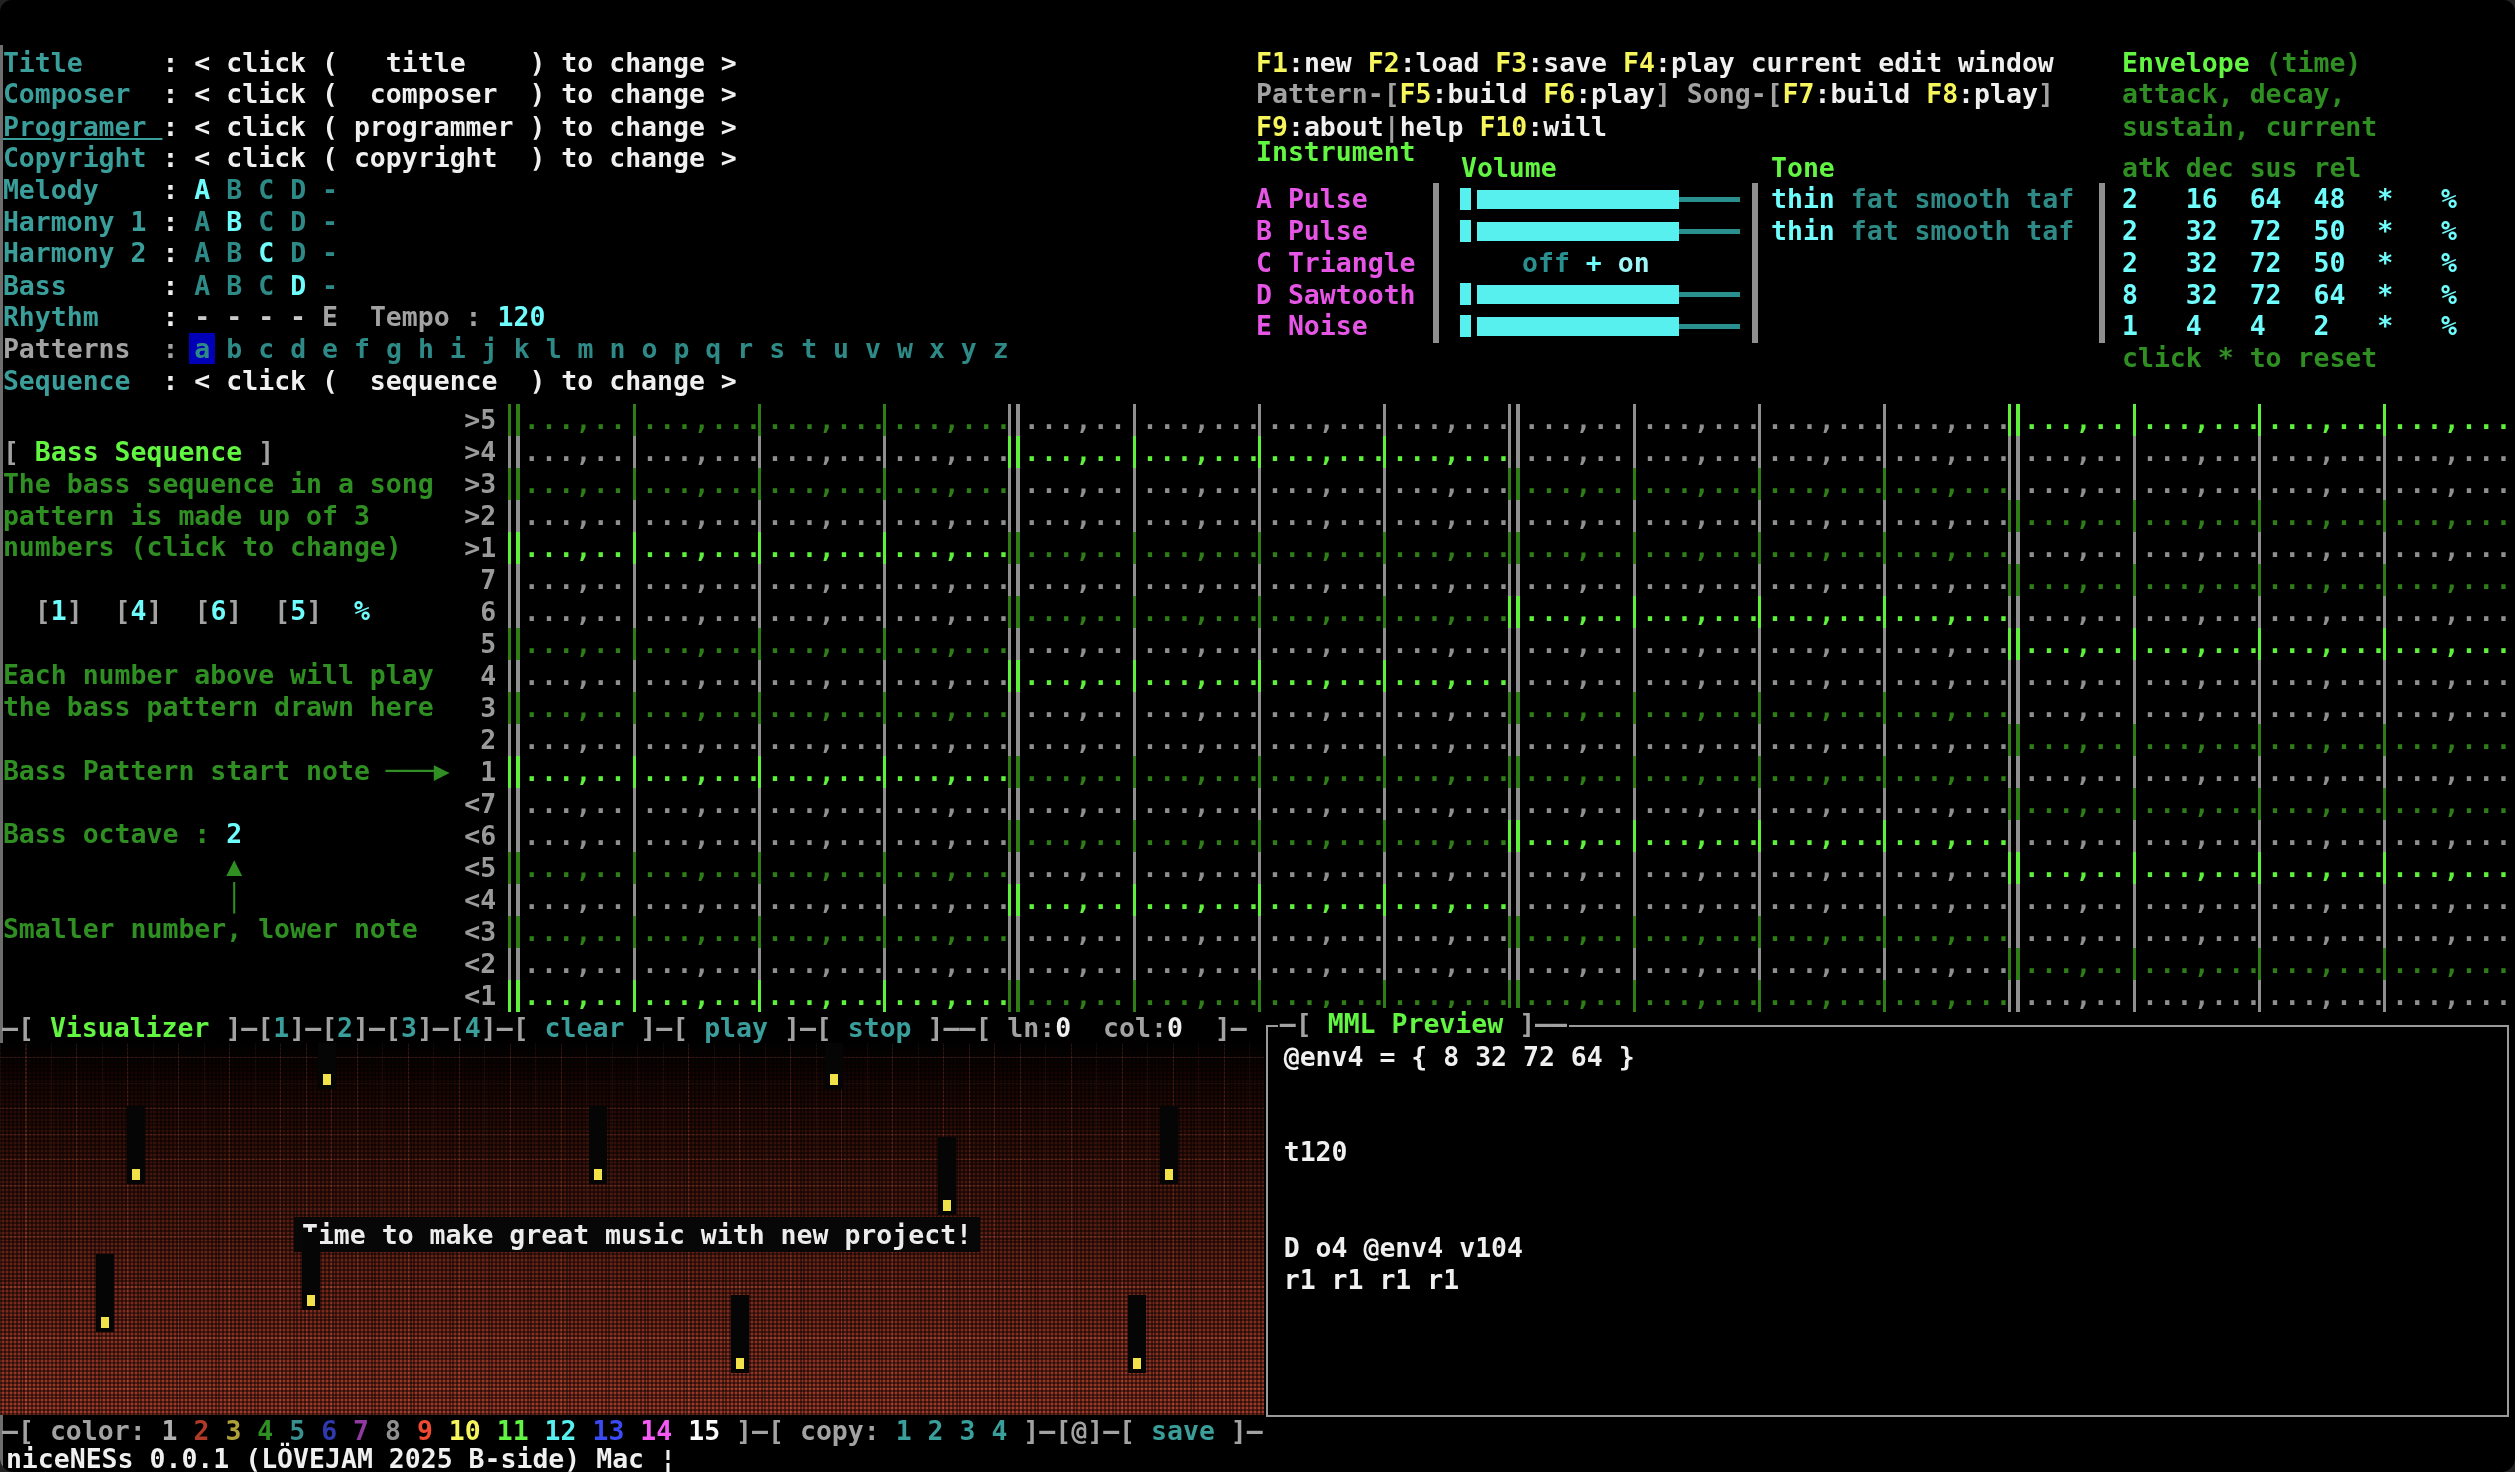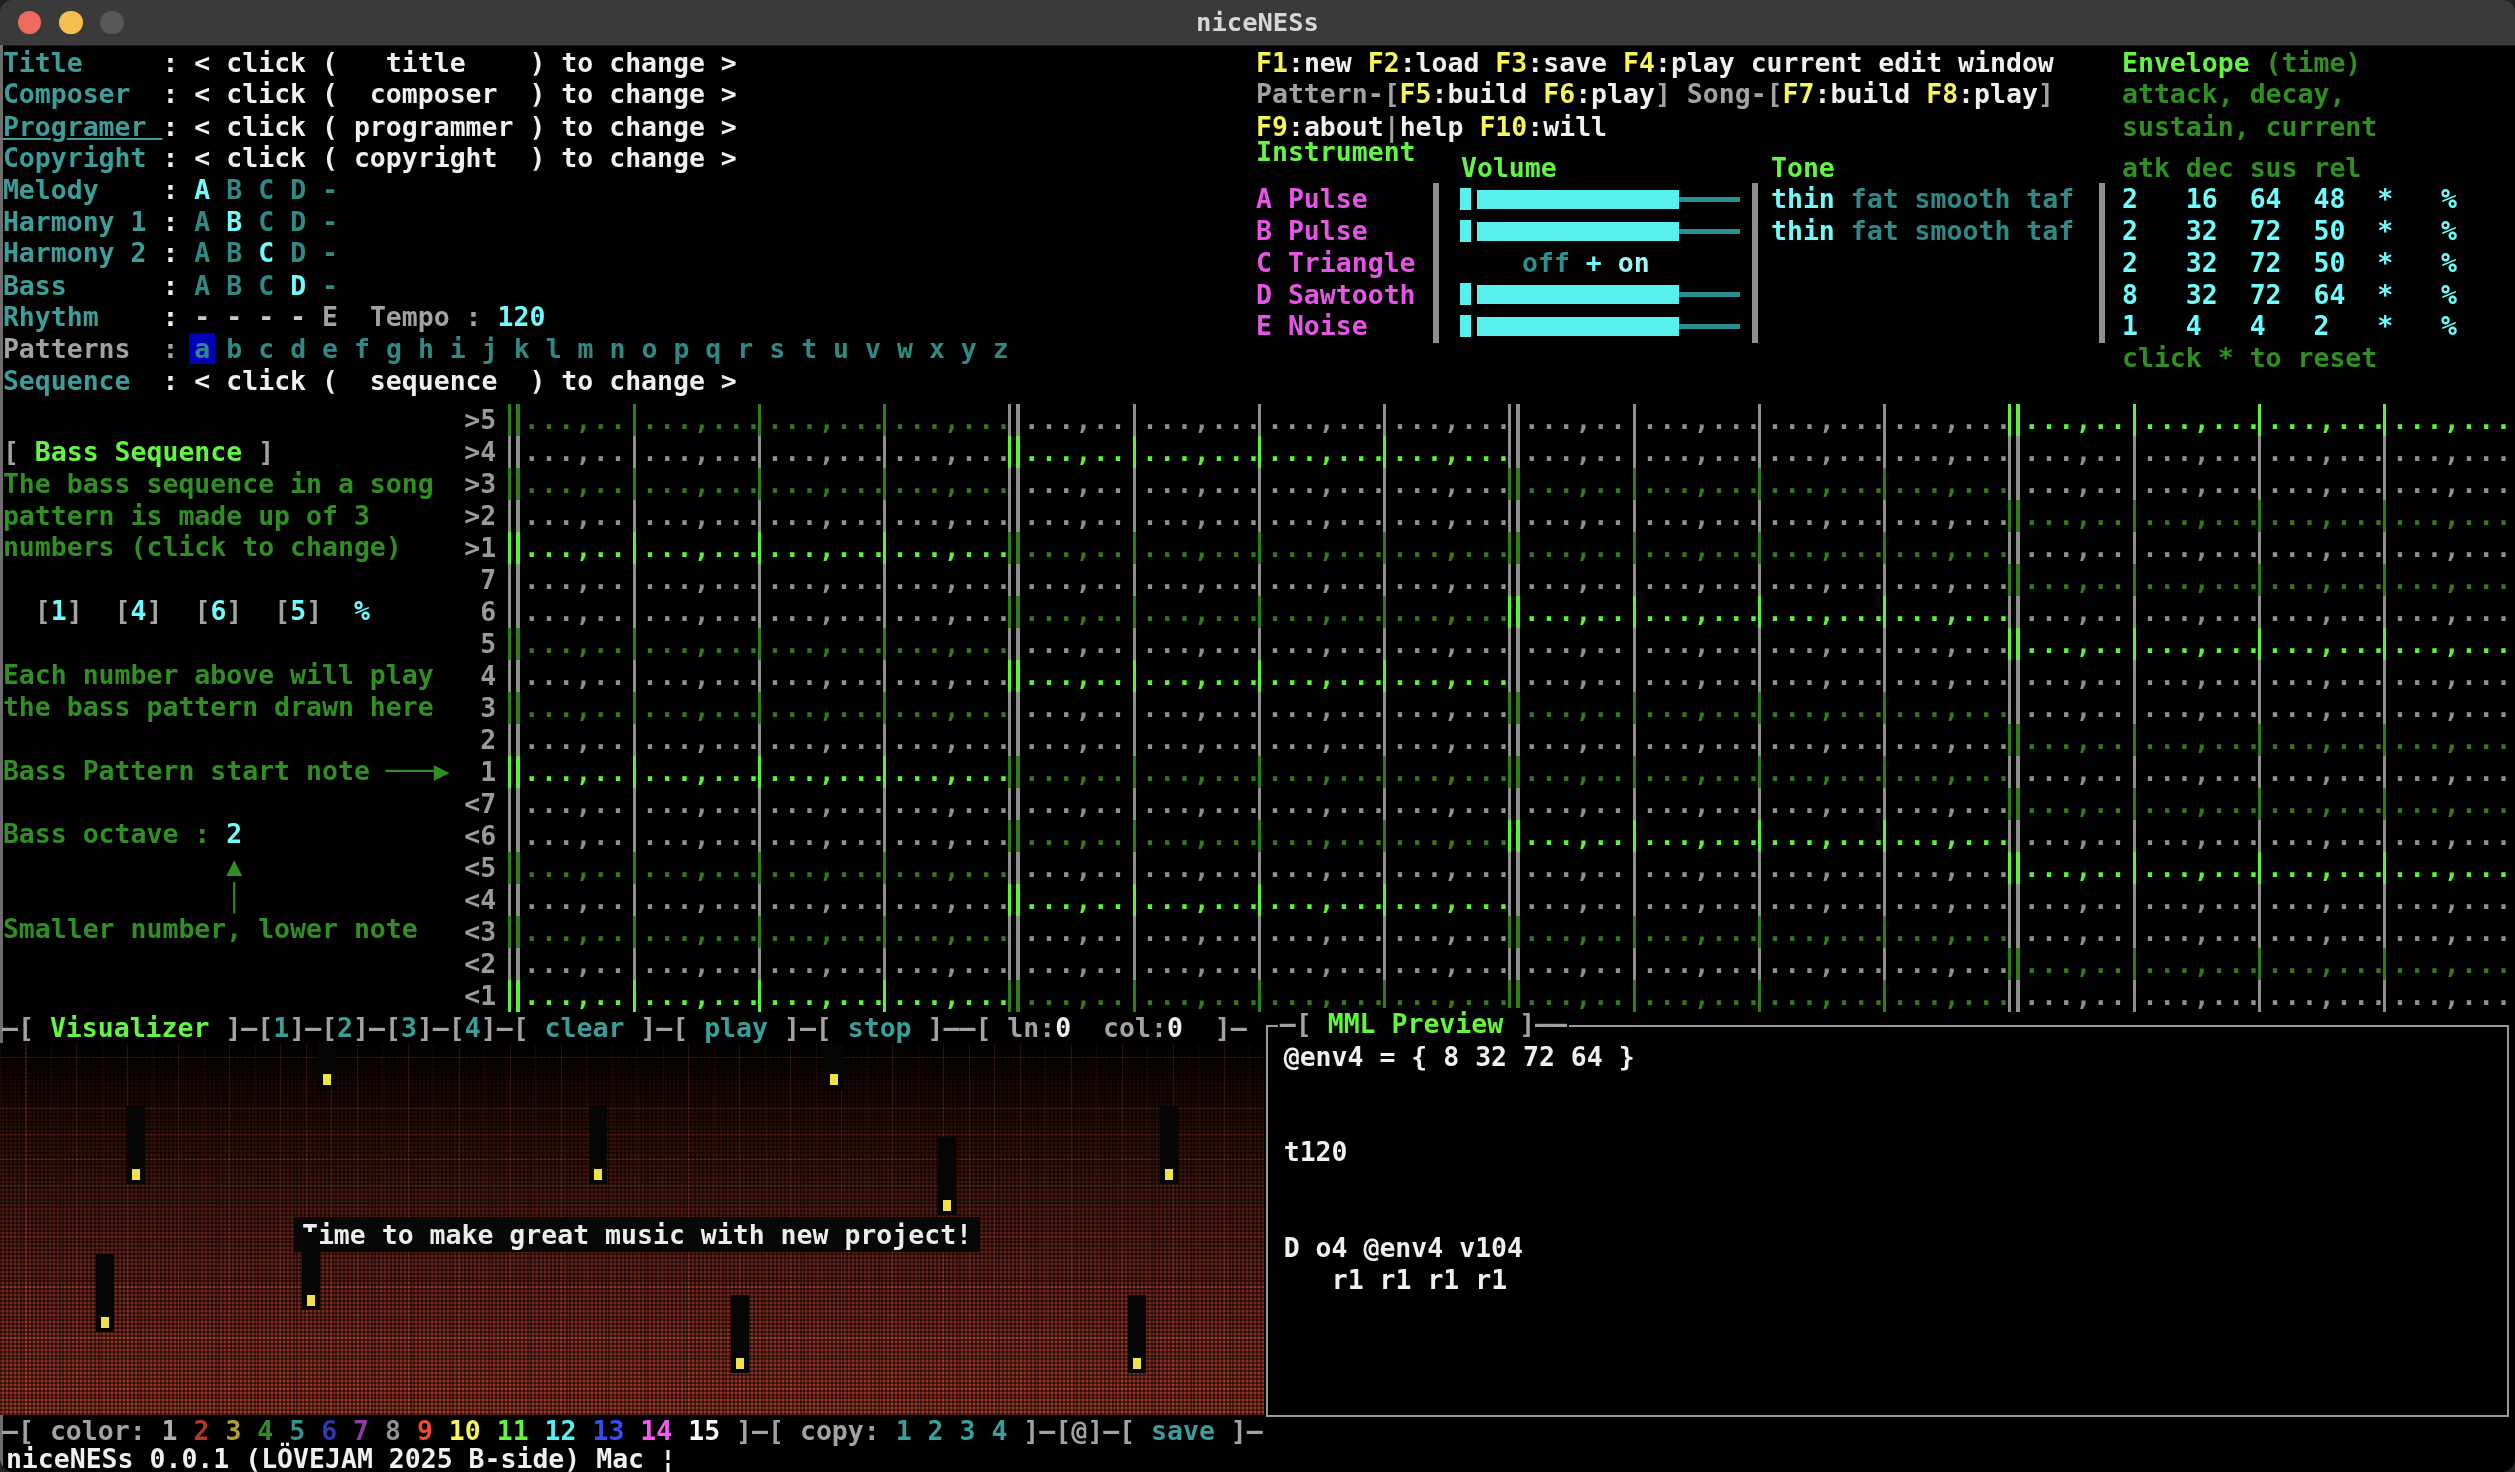--- a/index.html
+++ b/index.html
@@ -39,26 +39,20 @@
            background:#070707;color:#ececec;text-align:center;}
   
   #mml{position:absolute;left:1266px;top:1025px;width:1243px;height:392px;box-sizing:border-box;border:2.9px solid #9a9a9a;background:#000;}
   #mml-title{position:absolute;top:-18.6px;left:9.8px;background:#000;padding:0 2px;height:32px;line-height:32px;white-space:pre;}
   .mmlline{position:absolute;left:15.7px;color:#f0f0f0;white-space:pre;height:32px;line-height:32px;}
 </style>
 </head>
 <body>
 
 <div id="screen">
-  <div id="titlebar">
-    <span class="light" id="lt-close" style="left: 17.6px; background: rgb(236, 106, 94);"></span>
-    <span class="light" id="lt-min" style="left: 59px; background: rgb(245, 191, 79);"></span>
-    <span class="light" id="lt-zoom" style="left: 100px; background: rgb(88, 88, 88);"></span>
-    <div id="win-title">niceNESs</div>
-  </div>
   <div id="leftedge"></div>
 
   <div id="top-left">
       <div class="ln" style="left: 2.9px; top: 47px;"><span style="color: rgb(58, 158, 154);">Title     </span><span style="color: rgb(240, 240, 240);">: </span><span style="color: rgb(240, 240, 240);">&lt; click (</span><span style="color: rgb(240, 240, 240);">   title    </span><span style="color: rgb(240, 240, 240);">) to change &gt;</span></div>
       <div class="ln" style="left: 2.9px; top: 78px;"><span style="color: rgb(58, 158, 154);">Composer  </span><span style="color: rgb(240, 240, 240);">: </span><span style="color: rgb(240, 240, 240);">&lt; click (</span><span style="color: rgb(240, 240, 240);">  composer  </span><span style="color: rgb(240, 240, 240);">) to change &gt;</span></div>
       <div class="ln" style="left: 2.9px; top: 111px;"><span style="color: rgb(58, 158, 154); text-decoration: underline;">Programer </span><span style="color: rgb(240, 240, 240);">: </span><span style="color: rgb(240, 240, 240);">&lt; click (</span><span style="color: rgb(240, 240, 240);"> programmer </span><span style="color: rgb(240, 240, 240);">) to change &gt;</span></div>
       <div class="ln" style="left: 2.9px; top: 142px;"><span style="color: rgb(58, 158, 154);">Copyright </span><span style="color: rgb(240, 240, 240);">: </span><span style="color: rgb(240, 240, 240);">&lt; click (</span><span style="color: rgb(240, 240, 240);"> copyright  </span><span style="color: rgb(240, 240, 240);">) to change &gt;</span></div>
       <div class="ln" style="left: 2.9px; top: 174px;"><span style="color: rgb(58, 158, 154);">Melody    </span><span style="color: rgb(240, 240, 240);">: </span><span style="color: rgb(111, 252, 252);">A </span><span style="color: rgb(46, 138, 134);">B </span><span style="color: rgb(46, 138, 134);">C </span><span style="color: rgb(46, 138, 134);">D </span><span style="color: rgb(46, 138, 134);">- </span></div>
       <div class="ln" style="left: 2.9px; top: 206px;"><span style="color: rgb(58, 158, 154);">Harmony 1 </span><span style="color: rgb(240, 240, 240);">: </span><span style="color: rgb(46, 138, 134);">A </span><span style="color: rgb(111, 252, 252);">B </span><span style="color: rgb(46, 138, 134);">C </span><span style="color: rgb(46, 138, 134);">D </span><span style="color: rgb(46, 138, 134);">- </span></div>
       <div class="ln" style="left: 2.9px; top: 237px;"><span style="color: rgb(58, 158, 154);">Harmony 2 </span><span style="color: rgb(240, 240, 240);">: </span><span style="color: rgb(46, 138, 134);">A </span><span style="color: rgb(46, 138, 134);">B </span><span style="color: rgb(111, 252, 252);">C </span><span style="color: rgb(46, 138, 134);">D </span><span style="color: rgb(46, 138, 134);">- </span></div>
@@ -523,19 +517,19 @@
       <div class="drop" style="left: 1128px; top: 252px;">
         <i></i>
       </div>
     </div>
 
   <div id="mml">
     <div id="mml-title"><span style="color: rgb(162, 162, 162);">—[ </span><span style="color: rgb(98, 245, 66);">MML Preview</span><span style="color: rgb(162, 162, 162);"> ]——</span></div>
   <div class="mmlline" style="top: 13.7px;">@env4 = { 8 32 72 64 }</div>
       <div class="mmlline" style="top: 109px;">t120</div>
       <div class="mmlline" style="top: 205px;">D o4 @env4 v104</div>
-      <div class="mmlline" style="top: 237px; margin-left: 48px;">r1 r1 r1 r1</div>
+      <div class="mmlline" style="top: 237px;">r1 r1 r1 r1</div>
     </div>
 
   <div id="colorbar" class="ln" style="left:2px;top:1415px;"><span style="color: rgb(162, 162, 162);">—[ </span><span style="color: rgb(162, 162, 162);">color: </span><span style="color: rgb(176, 176, 176);">1 </span><span style="color: rgb(176, 58, 40);">2 </span><span style="color: rgb(176, 160, 58);">3 </span><span style="color: rgb(47, 143, 35);">4 </span><span style="color: rgb(58, 143, 143);">5 </span><span style="color: rgb(47, 58, 176);">6 </span><span style="color: rgb(143, 58, 159);">7 </span><span style="color: rgb(143, 143, 143);">8 </span><span style="color: rgb(240, 74, 48);">9 </span><span style="color: rgb(246, 246, 92);">10 </span><span style="color: rgb(98, 245, 66);">11 </span><span style="color: rgb(88, 239, 239);">12 </span><span style="color: rgb(58, 74, 245);">13 </span><span style="color: rgb(245, 90, 245);">14 </span><span style="color: rgb(250, 250, 250);">15 </span><span style="color: rgb(162, 162, 162);">]—[ </span><span style="color: rgb(162, 162, 162);">copy: </span><span style="color: rgb(58, 158, 154);">1 </span><span style="color: rgb(58, 158, 154);">2 </span><span style="color: rgb(58, 158, 154);">3 </span><span style="color: rgb(58, 158, 154);">4 </span><span style="color: rgb(162, 162, 162);">]—[</span><span style="color: rgb(162, 162, 162);">@</span><span style="color: rgb(162, 162, 162);">]—[ </span><span style="color: rgb(58, 158, 154);">save</span><span style="color: rgb(162, 162, 162);"> ]—</span></div>
   <div id="statusbar" class="ln" style="left:5.9px;top:1443px;"><span style="color: rgb(240, 240, 240);">niceNESs 0.0.1 (LÖVEJAM 2025 B-side) Mac </span><span style="color: rgb(240, 240, 240);">¦</span></div>
 </div>
 
 
 </body></html>

